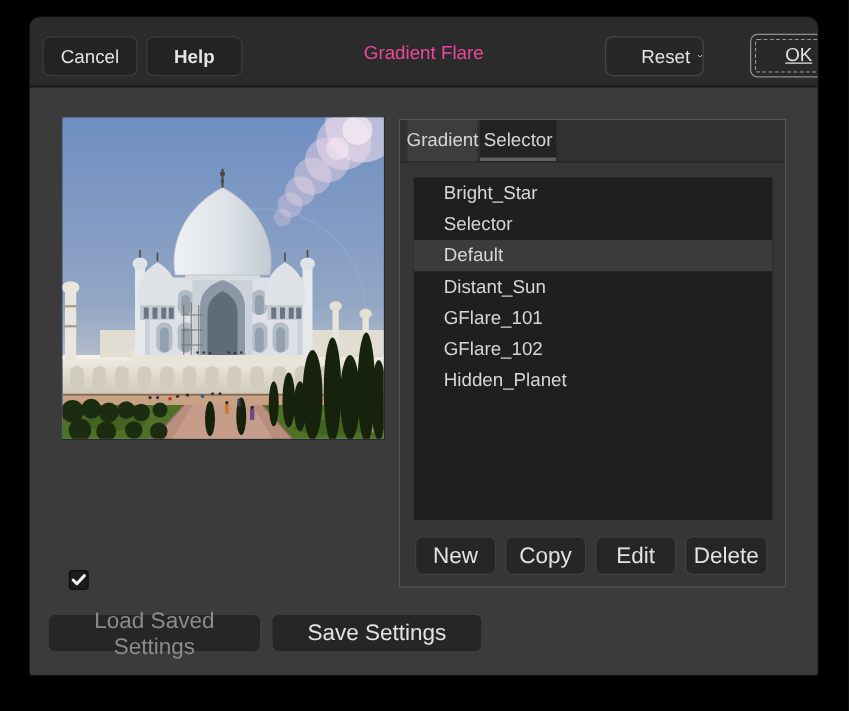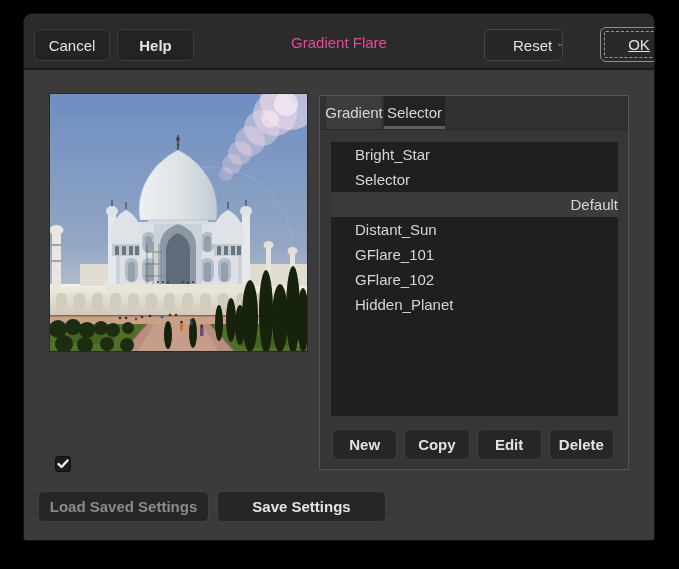--- a/index.html
+++ b/index.html
@@ -51,26 +51,26 @@
     display:flex;align-items:center;justify-content:center;
     font-size:15px;color:#d6d6d6;cursor:pointer;
   }
   .tab-settings{left:6px;width:57px;background:#3d3d3d;border-right:1px solid #2b2b2b;}
   .tab-selector{left:64px;width:61px;background:#232323;box-shadow:inset 0 -3px 0 #606060;}
   .list{
     position:absolute;left:11px;top:46px;width:287px;height:274px;
     background:#1f1f1f;overflow:hidden;
   }
   .row{height:25px;line-height:25px;padding-left:24px;font-size:15px;color:#d6d6d6;cursor:pointer;}
-  .row.selected{background:#3b3b3b;text-align:right;}
+  .row.selected{background:#3b3b3b;}
   .actions{position:absolute;left:12px;right:14px;top:333px;height:31px;display:flex;gap:7px;}
   .btn{
     background:#262626;border:1px solid #3f3f3f;border-radius:6px;
-    color:#e3e3e3;font-size:15px;cursor:pointer;
-    display:flex;align-items:center;justify-content:center;box-sizing:border-box;font-weight:bold;
+    color:#e3e3e3;font-size:18px;cursor:pointer;
+    display:flex;align-items:center;justify-content:center;box-sizing:border-box;
   }
   .action-btn{flex:1;height:31px;}
   
   .checkbox-row{position:absolute;left:31px;top:440px;height:20px;display:flex;align-items:center;gap:7px;cursor:pointer;}
   .checkbox{
     width:16px;height:16px;background:#1c1c1c;border:1px solid #0e0e0e;border-radius:3px;
     display:flex;align-items:center;justify-content:center;box-sizing:border-box;
   }
   .checkbox-label{font-size:15px;font-weight:bold;color:#dcdcdc;}
   .footer-btn{position:absolute;height:31px;}

